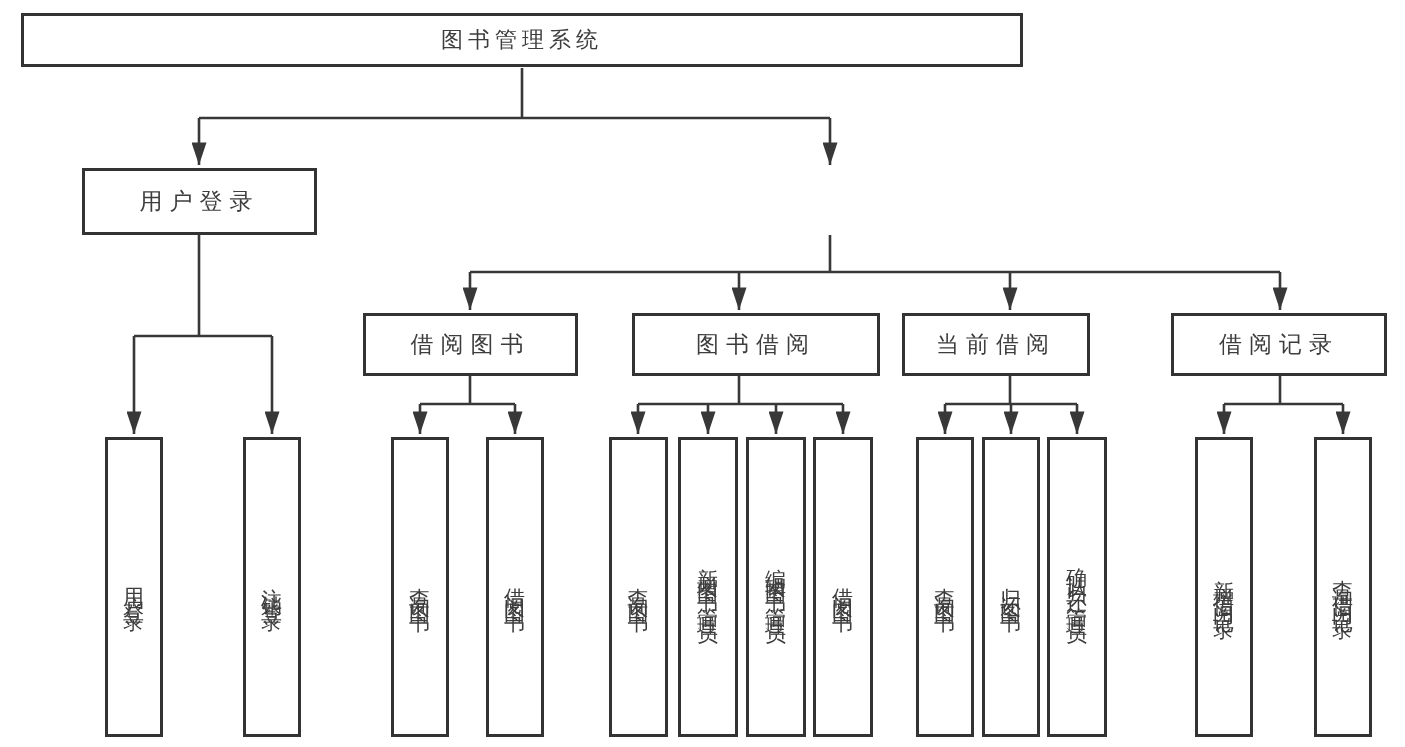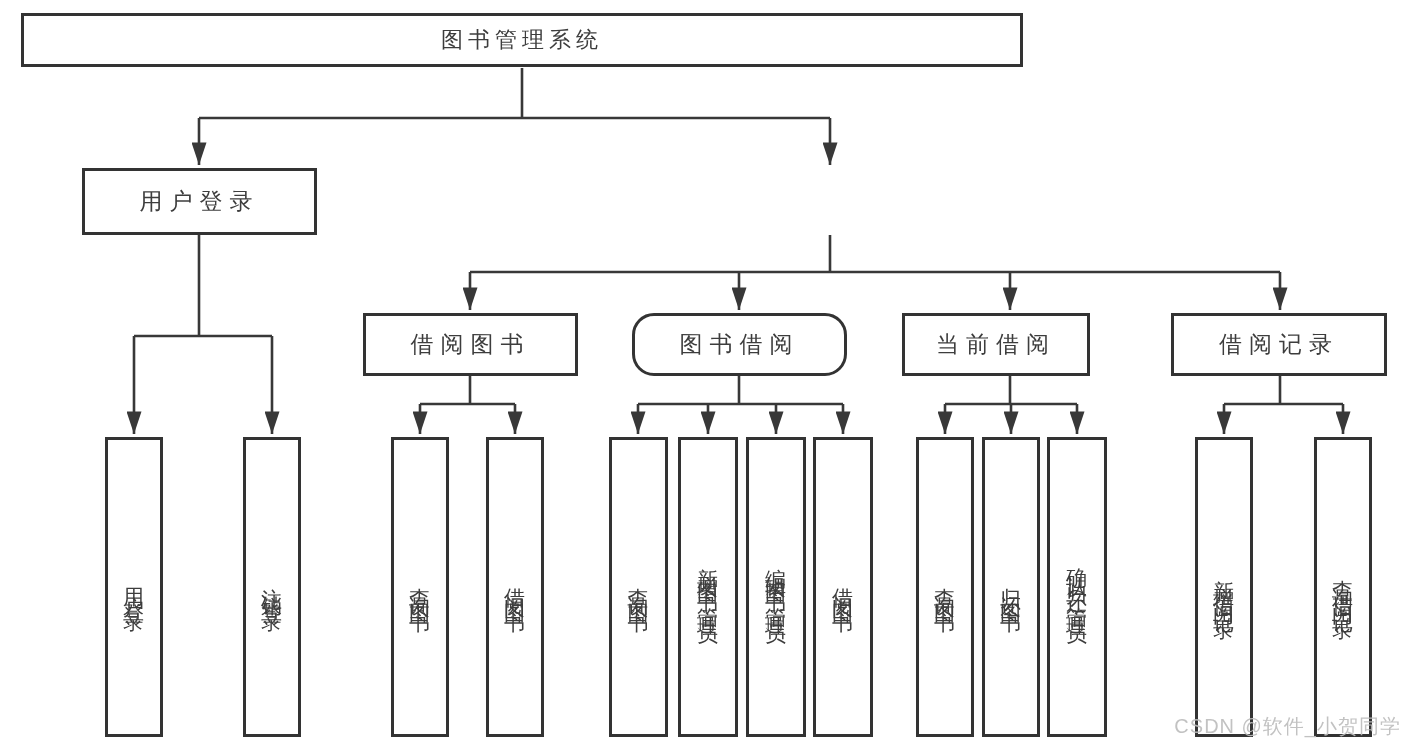--- a/index.html
+++ b/index.html
@@ -129,21 +129,21 @@
       <line class="wire" x1="1224" y1="404" x2="1224" y2="434" marker-end="url(#arrow)"></line>
       <line class="wire" x1="1343" y1="404" x2="1343" y2="434" marker-end="url(#arrow)"></line>
     </g>
   </svg>
 
   <div class="box h title" style="left:21px; top:13px; width:1002px; height:54px;">图书管理系统</div>
 
   <div class="box h" style="left:82px; top:168px; width:235px; height:67px;">用户登录</div>
 
   <div class="box h" style="left:363px; top:313px; width:215px; height:63px;">借阅图书</div>
-  <div class="box h" style="left:632px; top:313px; width:215px; height:63px;border-radius:22px;">图书借阅</div>
+  <div class="box h" style="left:632px; top:313px; width:248px; height:63px;">图书借阅</div>
   <div class="box h" style="left:902px; top:313px; width:188px; height:63px;">当前借阅</div>
   <div class="box h" style="left:1171px; top:313px; width:216px; height:63px;">借阅记录</div>
 
   <div class="box v" style="left:105px; top:437px; width:58px; height:300px;">
     <span class="vtext">用户登录</span>
   </div>
   <div class="box v" style="left:243px; top:437px; width:58px; height:300px;">
     <span class="vtext">注销登录</span>
   </div>
 
@@ -177,15 +177,14 @@
     <span class="vtext">确认归还（管理员）</span>
   </div>
 
   <div class="box v" style="left:1195px; top:437px; width:58px; height:300px;">
     <span class="vtext">新增借阅记录</span>
   </div>
   <div class="box v" style="left:1314px; top:437px; width:58px; height:300px;">
     <span class="vtext">查询借阅记录</span>
   </div>
 
-  <div id="watermark">CSDN @软件_小贺同学</div>
 
 </div>
 
 </body></html>

